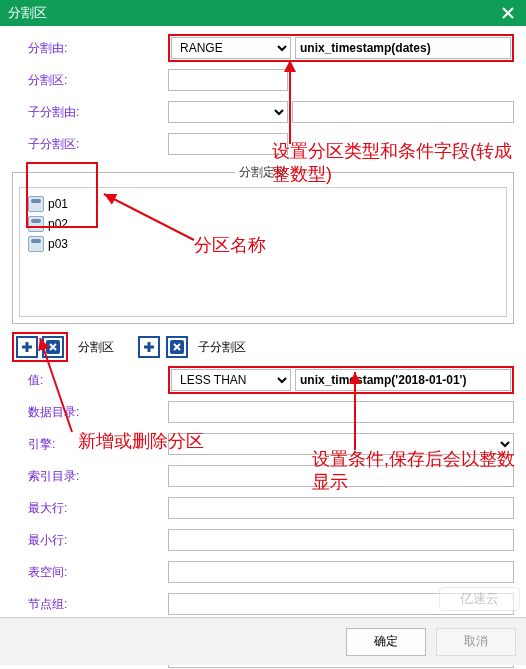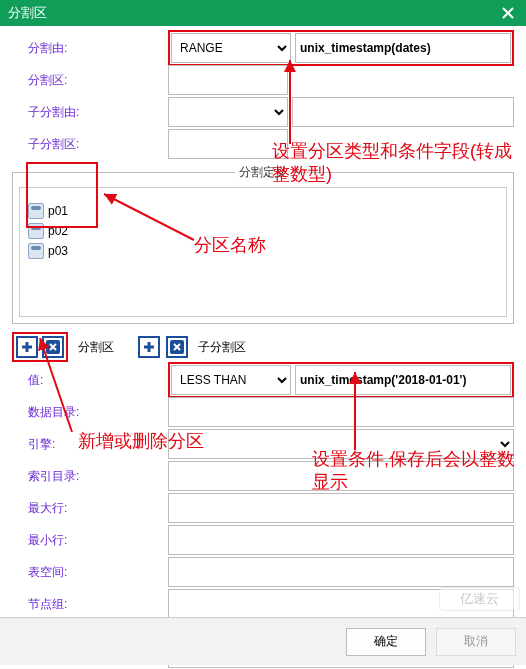--- a/index.html
+++ b/index.html
@@ -5,26 +5,26 @@
 * { box-sizing: border-box; font-family: "Microsoft YaHei", Arial, sans-serif; font-size: 12px; }
 body { margin: 0; background: #fff; width: 526px; height: 669px; position: relative; overflow: hidden; }
 .titlebar { background: #0f9d58; color: #fff; height: 26px; display: flex; align-items: center; padding: 0 8px; justify-content: space-between; }
 .titlebar .title { font-size: 13px; }
 .titlebar .close { width: 20px; height: 20px; display: flex; align-items: center; justify-content: center; cursor: pointer; }
 .titlebar .close svg { stroke: #fff; }
 .content { padding: 10px 12px 0 12px; }
 .row { display: flex; align-items: center; margin-bottom: 8px; height: 24px; }
 .row label { width: 140px; color: #6d28d9; margin-left: 16px; }
 .row .ctl { flex: 1; display: flex; gap: 4px; }
-select, input[type=text], textarea { border: 1px solid #bbb; background: #fff; height: 30px; padding: 1px 4px; }
+select, input[type=text], textarea { border: 1px solid #bbb; background: #fff; height: 22px; padding: 1px 4px; }
 select { width: 120px; }
 input.long { flex: 1; font-weight: bold; }
 fieldset { border: 1px solid #bbb; margin: 6px 0 8px 0; padding: 6px; }
 fieldset legend { padding: 0 4px; color: #333; text-align: center; }
-.tree { background: #fff; border: 1px solid #ccc; height: 130px; padding: 13px 8px; overflow: auto; }
+.tree { background: #fff; border: 1px solid #ccc; height: 130px; padding: 6px 8px; overflow: auto; }
 .tree .item { display: flex; align-items: center; gap: 4px; height: 20px; }
 .tree .icn { width: 16px; height: 16px; background: #d9e6f2; border: 1px solid #8fa9c4; border-radius: 2px; position: relative; }
 .tree .icn::after { content:""; position:absolute; left:2px; top:2px; width:10px; height:4px; background:#6d8bb0; border-radius:2px; }
 .btnrow { display:flex; align-items:center; gap: 6px; margin: 6px 0; }
 .sqbtn { width: 22px; height: 22px; border: 2px solid #1b4f9c; display:flex; align-items:center; justify-content:center; background:#fff; cursor:pointer; }
 .sqbtn.remove svg path { stroke:#fff; }
 .sqbtn.remove svg rect { fill:#1b4f9c; }
 .seclabel { margin-left: 4px; margin-right: 18px; }
 .form2 { margin-top: 4px; }
 .form2 .row label { width: 140px; }

